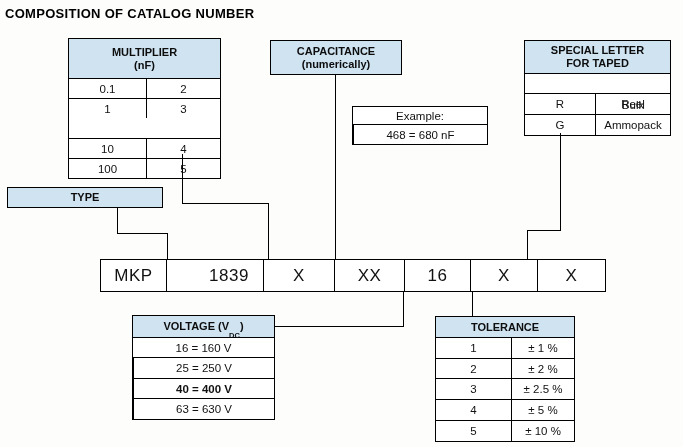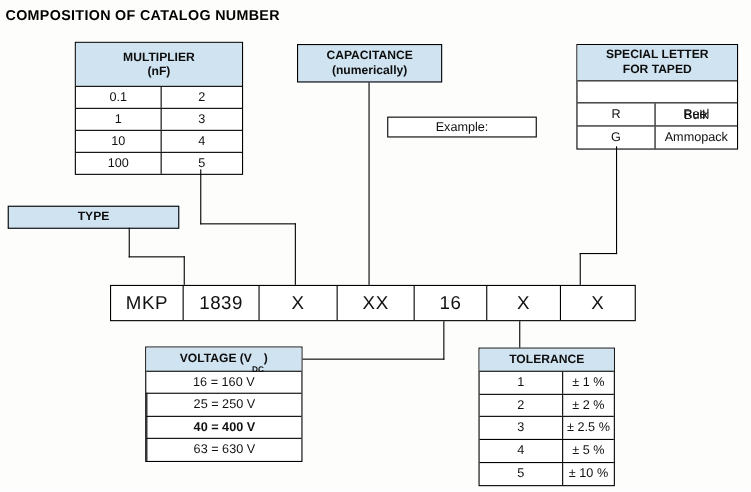--- a/index.html
+++ b/index.html
@@ -40,37 +40,38 @@
       <span>(nF)</span>
     </div>
     <div class="row" style="height:19px;">
       <div class="cell" style="width:77px;">0.1</div>
       <div class="cell" style="flex:1;">2</div>
     </div>
     <div class="row" style="height:19px;">
       <div class="cell" style="width:77px;">1</div>
       <div class="cell" style="flex:1;">3</div>
     </div>
-    <div class="row" style="height:19px;">
+    <div class="row" style="height:19px;margin-top:20px;">
       <div class="cell" style="width:77px;">10</div>
       <div class="cell" style="flex:1;">4</div>
     </div>
     <div class="row" style="height:19px;">
       <div class="cell" style="width:77px;">100</div>
       <div class="cell" style="flex:1;">5</div>
     </div>
   </div>
 
   <div class="box hdr" style="left:270px; top:40px; width:132px; height:35px;">
     <span>CAPACITANCE</span>
     <span>(numerically)</span>
   </div>
 
   <div class="box" style="left:352px; top:106px; width:136px;">
     <div class="cell" style="height:17px; font-size:11.5px;">Example:</div>
+    <div class="row cell" style="height:19px;">468 = 680 nF</div>
   </div>
 
   <div class="box" style="left:524px; top:40px; width:147px;">
     <div class="hdr" style="height:32px;">
       <span>SPECIAL LETTER</span>
       <span>FOR TAPED</span>
     </div>
     <div class="row" style="height:19px;">
       <div class="cell" style="width:70px;"></div>
       <div class="cell" style="flex:1;margin-top:31px;">Bulk</div>
@@ -84,41 +85,41 @@
       <div class="cell" style="flex:1;">Ammopack</div>
     </div>
   </div>
 
   <div class="box hdr" style="left:7px; top:187px; width:156px; height:21px;">
     <span>TYPE</span>
   </div>
 
   <div class="box" style="left:100px; top:259px; height:33px; display:flex;">
     <div class="cell cat-cell" style="width:65px;">MKP</div>
-    <div class="cell cat-cell" style="width:68px;">1839</div>
+    <div class="cell cat-cell" style="width:68px;padding-left:28px;">1839</div>
     <div class="cell cat-cell" style="width:70px;">X</div>
     <div class="cell cat-cell" style="width:69px;">XX</div>
     <div class="cell cat-cell" style="width:65px;">16</div>
     <div class="cell cat-cell" style="width:66px;">X</div>
     <div class="cell cat-cell" style="width:67px;">X</div>
   </div>
 
   <div class="box" style="left:132px; top:315px; width:143px;">
     <div class="hdr" style="height:21px; flex-direction:row;">
       <span>VOLTAGE (V</span>
         <span class="sub">DC</span>
         <span>)</span>
     </div>
     <div class="row cell" style="height:19px;">16 = 160 V</div>
     <div class="row cell" style="height:20px;">25 = 250 V</div>
     <div class="row cell" style="height:19px;font-weight:bold;">40 = 400 V</div>
     <div class="row cell" style="height:20px;">63 = 630 V</div>
   </div>
 
-  <div class="box" style="left:435px; top:316px; width:124px;">
+  <div class="box" style="left:435px; top:316px; width:140px;">
     <div class="hdr" style="height:20px;">
       <span>TOLERANCE</span>
     </div>
     <div class="row" style="height:20px;">
       <div class="cell" style="width:75px;">1</div>
       <div class="cell" style="flex:1;">± 1 %</div>
     </div>
     <div class="row" style="height:19px;">
       <div class="cell" style="width:75px;">2</div>
       <div class="cell" style="flex:1;">± 2 %</div>

